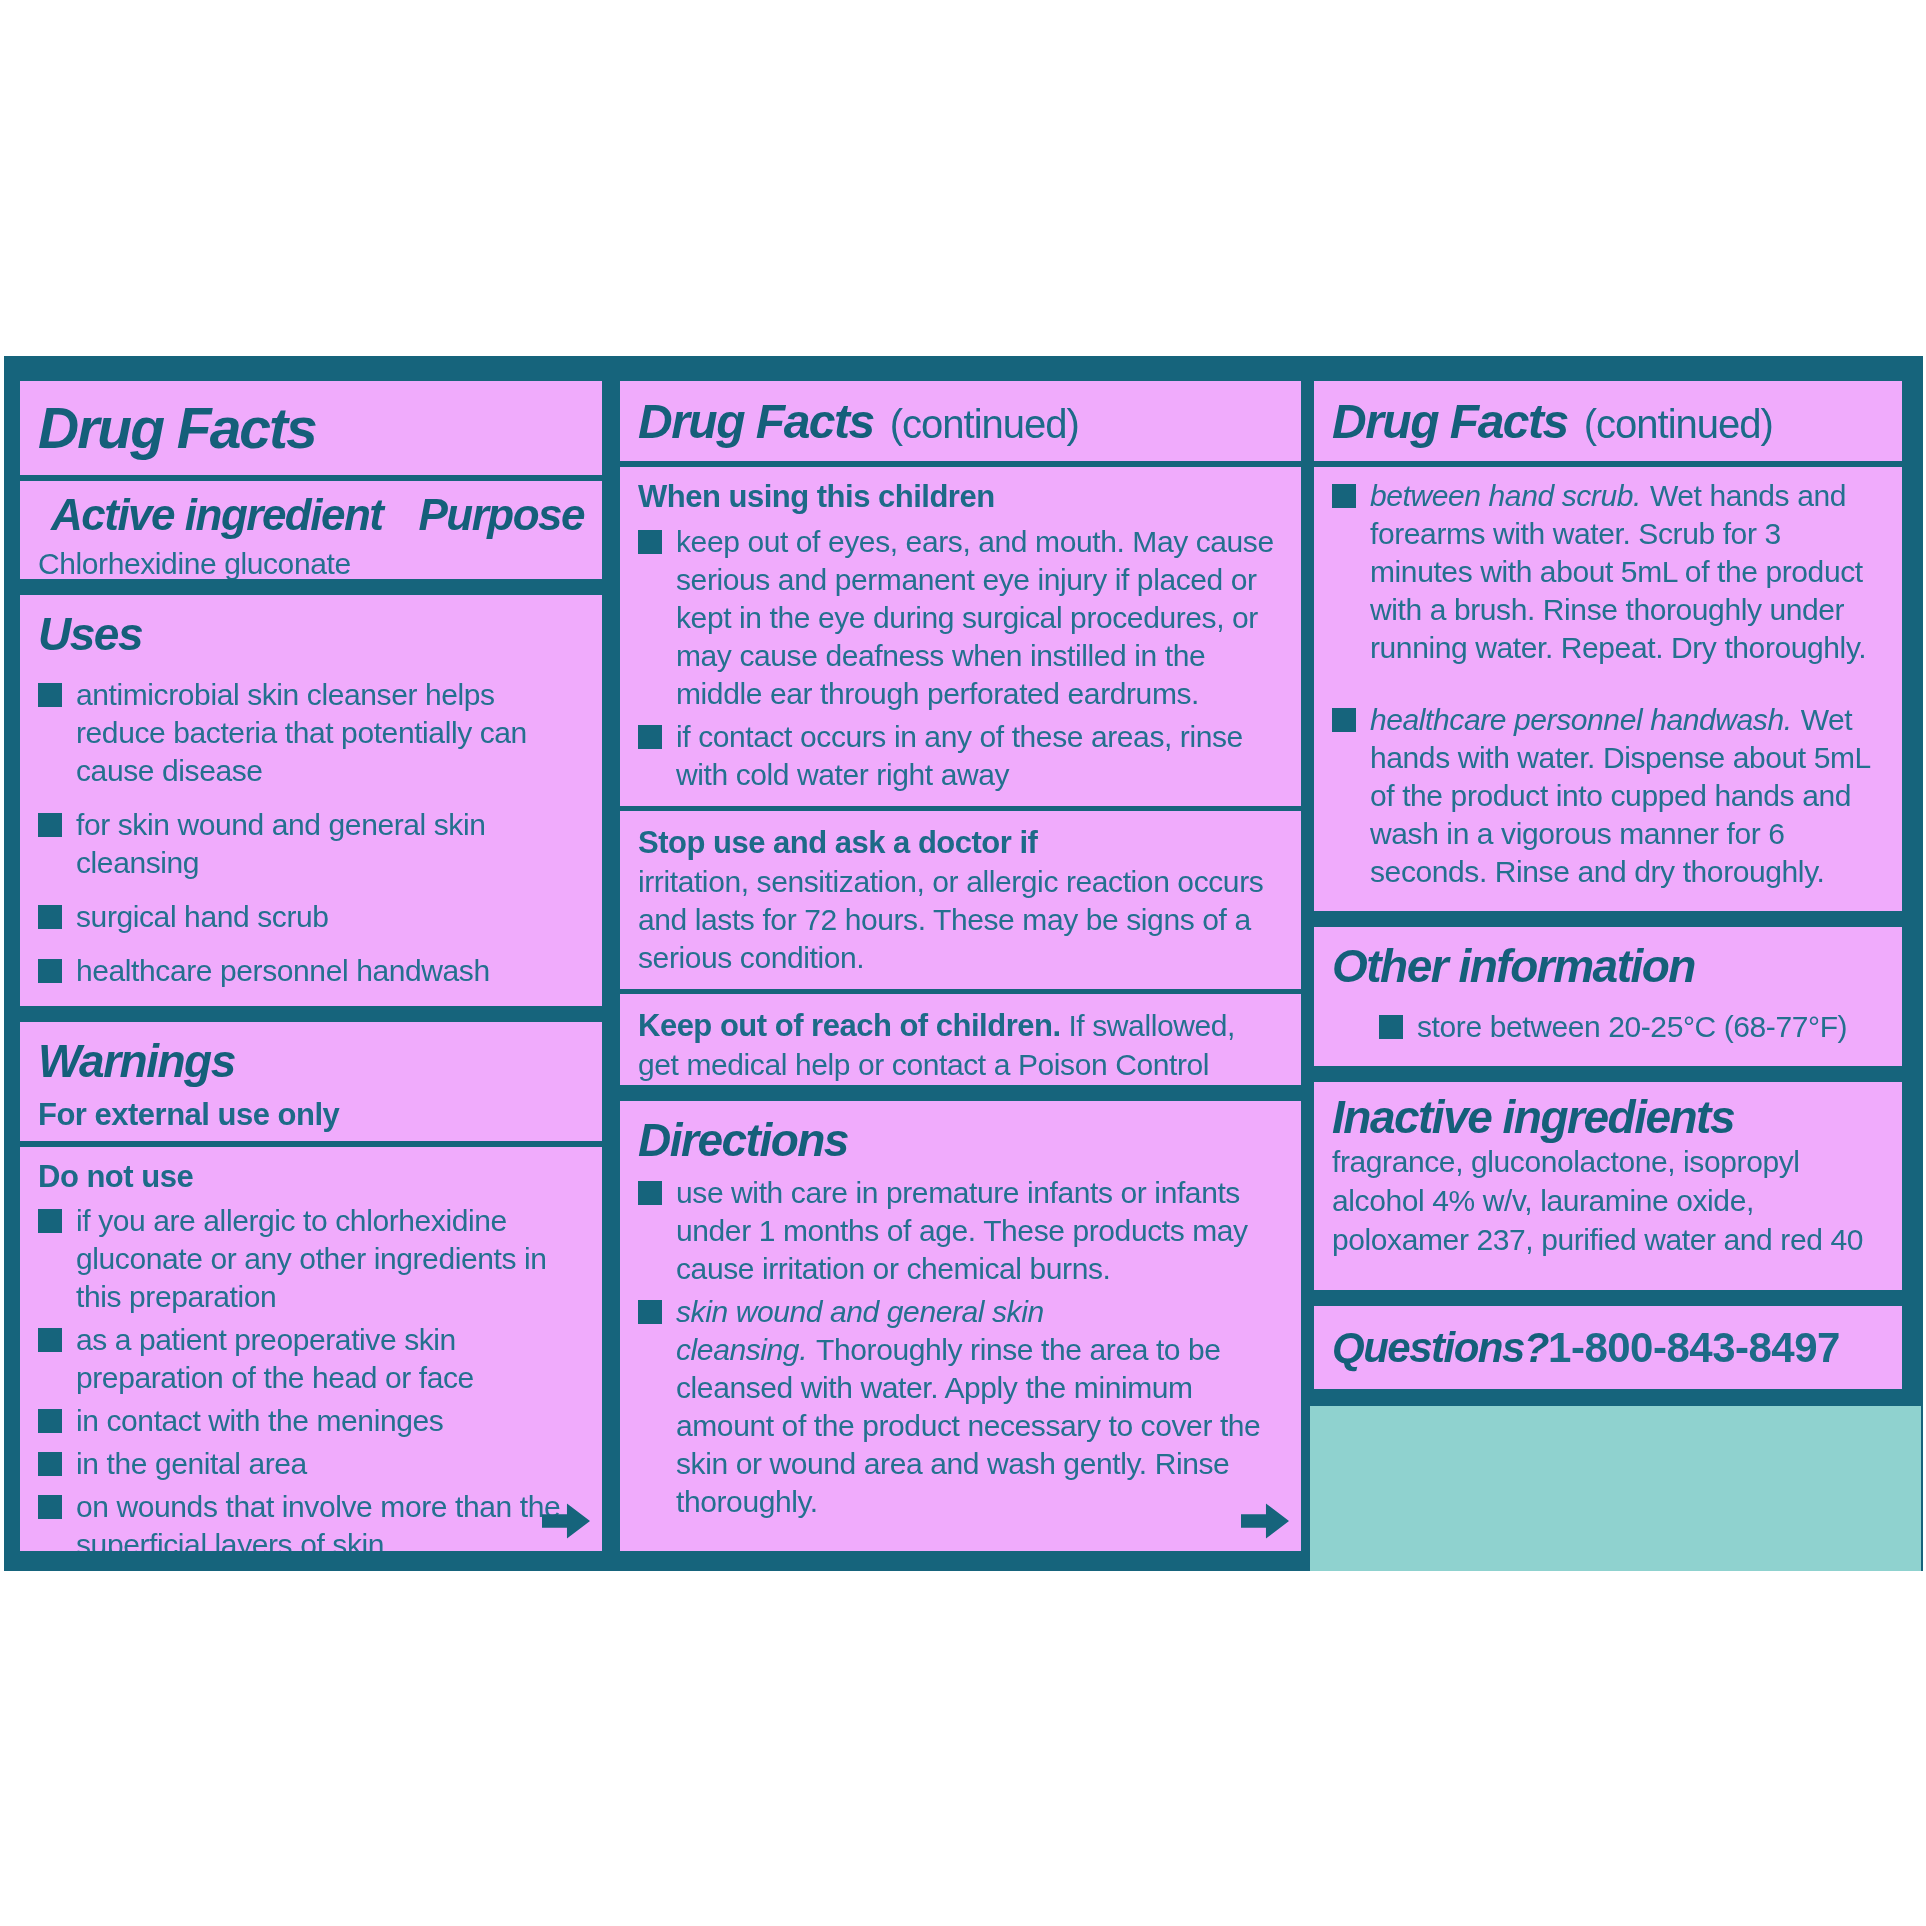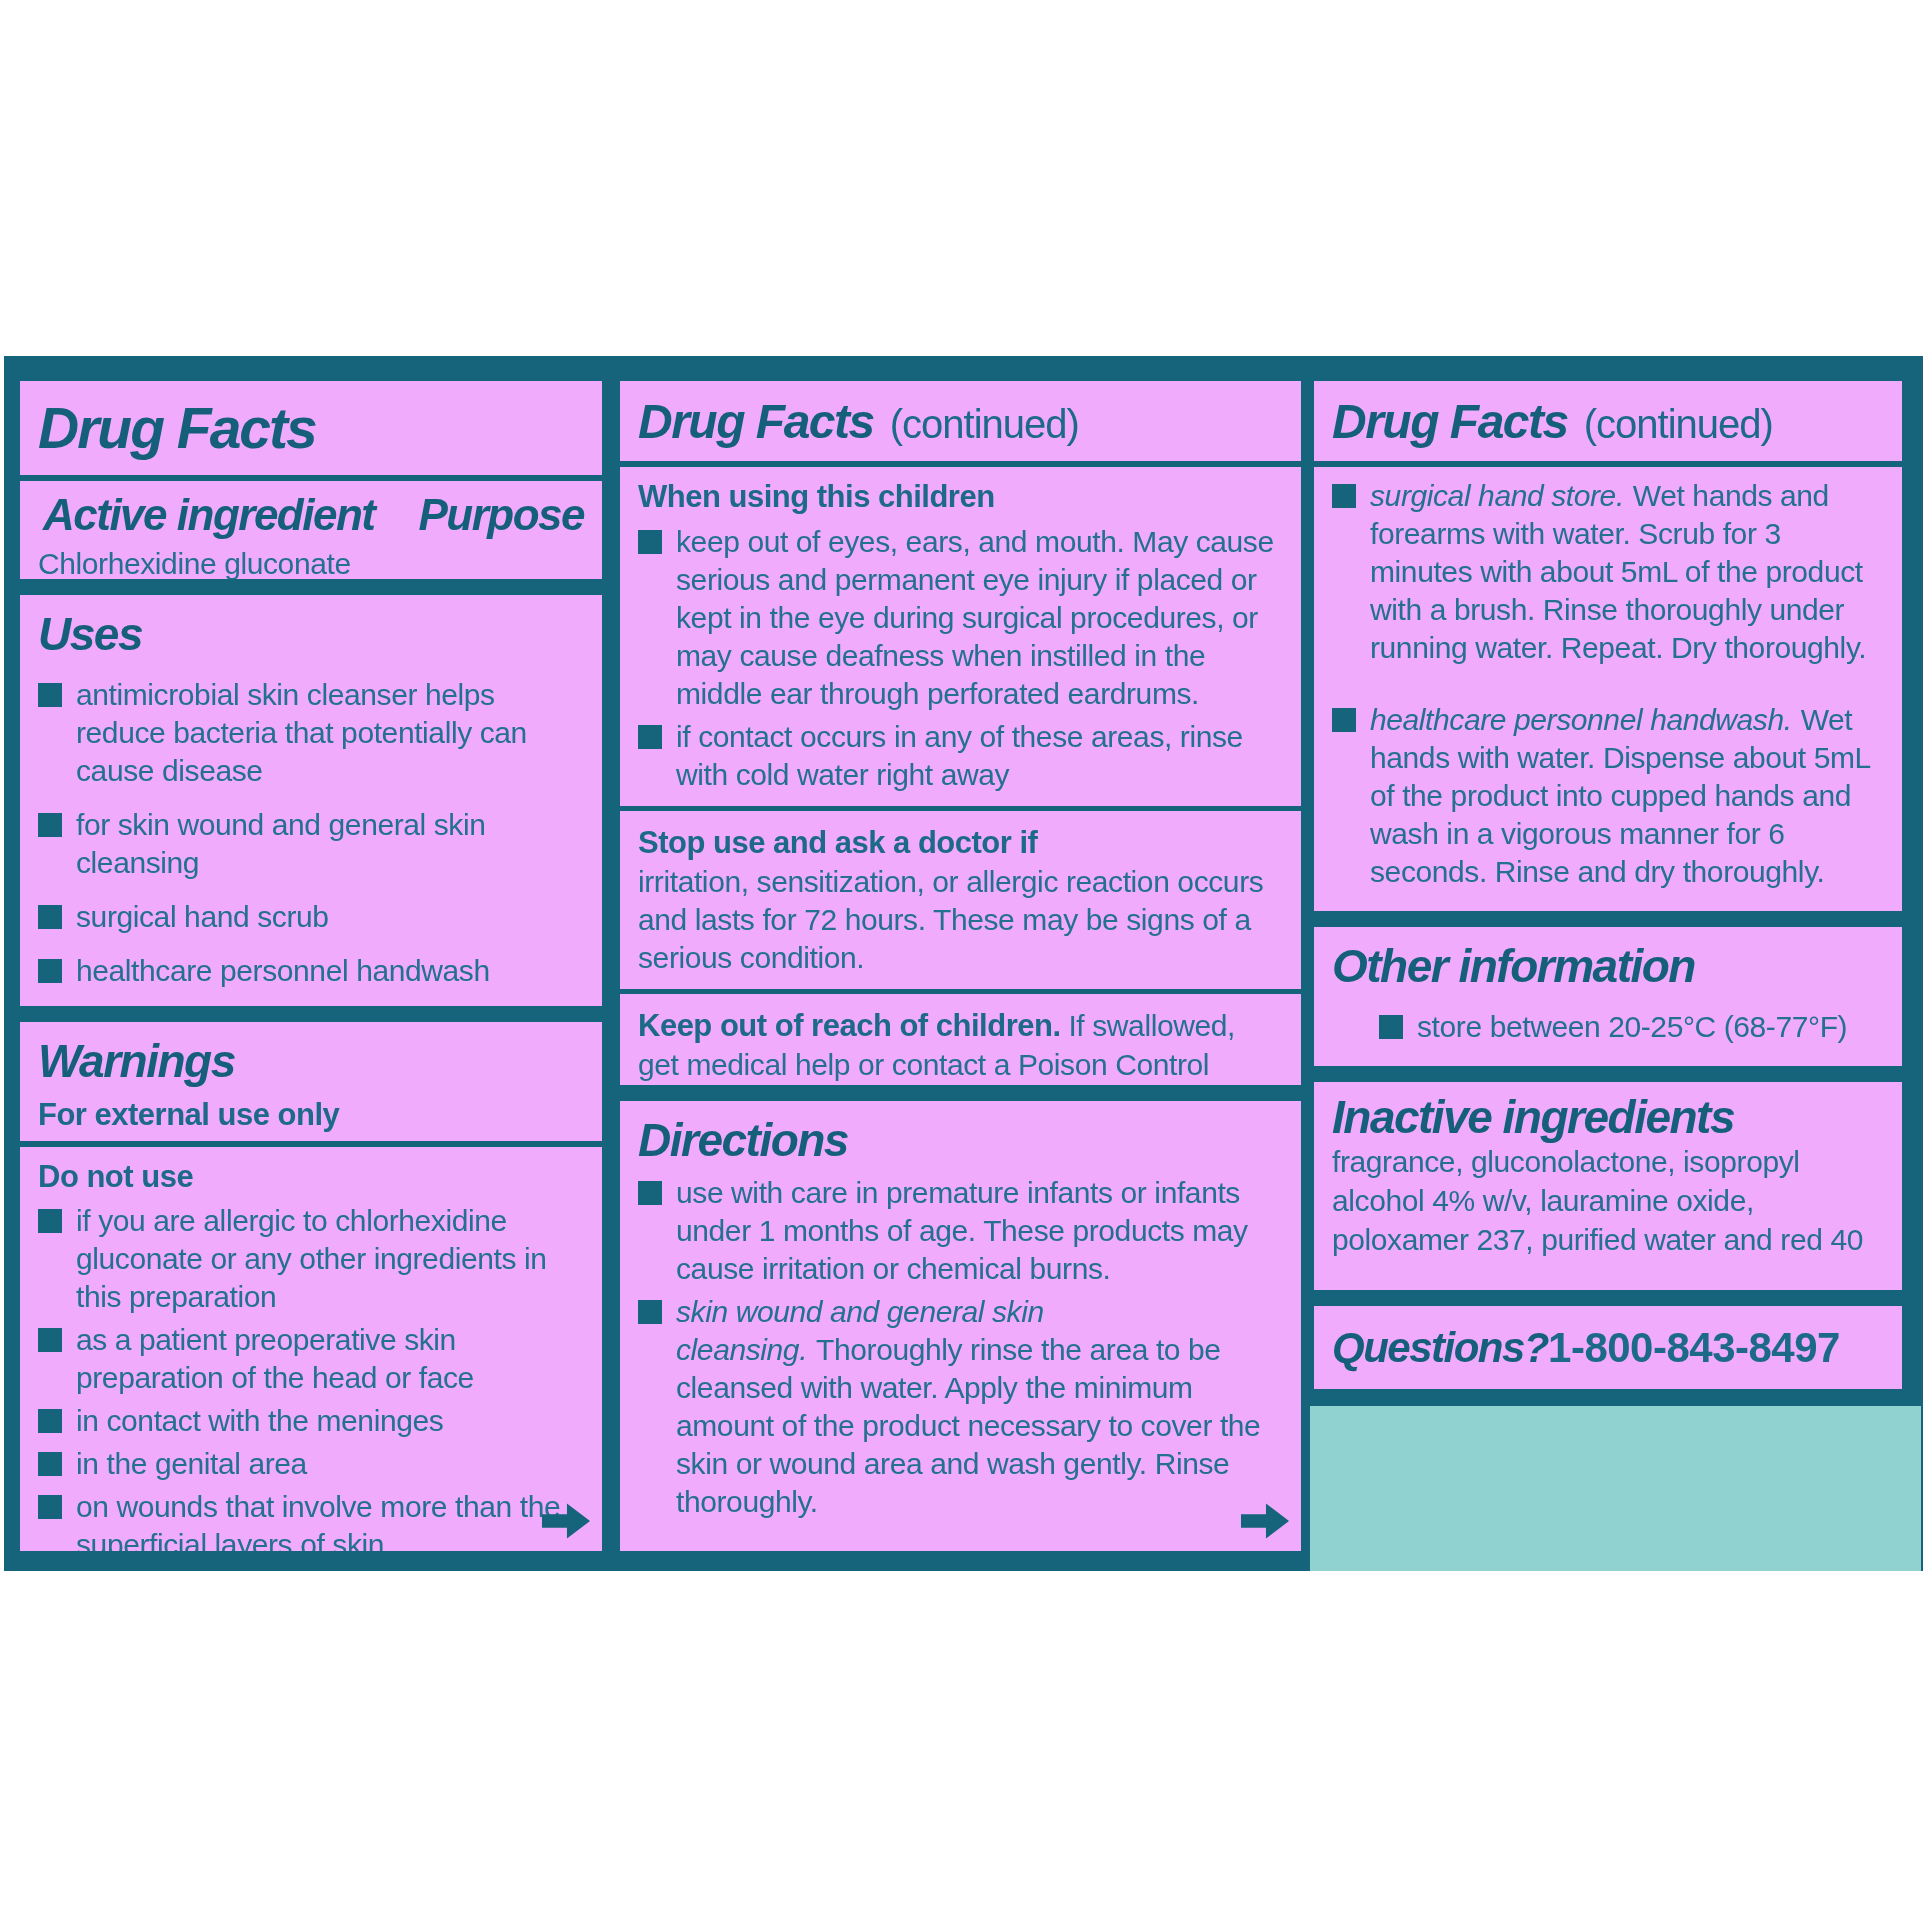--- a/index.html
+++ b/index.html
@@ -40,21 +40,21 @@
   .h1row{display:flex;align-items:baseline;gap:16px;padding:4px 0 8px 0;}
   .h1b{font-size:48px;font-weight:bold;font-style:italic;letter-spacing:-1.5px;color:#155f7a;line-height:1.05;}
   .cont{font-size:40px;font-weight:normal;letter-spacing:-1px;color:#1d6a88;}
   .h2{
     font-size:46px;font-weight:bold;font-style:italic;letter-spacing:-1.5px;
     color:#155f7a;line-height:1.1;margin:2px 0 8px 0;
   }
   .aihead{
     display:flex;justify-content:space-between;align-items:flex-start;
     font-size:44px;font-weight:bold;font-style:italic;letter-spacing:-1.5px;
-    color:#155f7a;line-height:1.1;margin:2px 0 6px 5px;
+    color:#155f7a;line-height:1.1;margin:2px 0 6px 13px;
   }
   .h3{font-size:31px;font-weight:bold;letter-spacing:-0.5px;color:#1d6a88;line-height:1.3;}
   
   .t{font-size:30px;line-height:38px;letter-spacing:-0.4px;}
   .rule{height:6px;background:#16647c;margin:6px -18px 10px -18px;}
   .rule-mid{height:5px;background:#16647c;margin:12px -18px 12px -18px;}
   
   .li{display:flex;align-items:flex-start;margin:5px 0;}
   .li .sq{
     flex:none;width:24px;height:24px;background:#16647c;margin:7px 14px 0 0;
@@ -200,21 +200,21 @@
 
   <div class="box b-scrub">
     <div class="h1row">
       <span class="h1b">Drug Facts</span>
       <span class="cont">(continued)</span>
     </div>
     <div class="rule"></div>
     <div class="li li-lg">
       <span class="sq"></span>
       <span class="lt">
-        <span class="ital">surgical hand store.</span><span>Wet hands and forearms with water. Scrub for 3 minutes with about 5mL of the product with a brush. Rinse thoroughly under running water. Repeat. Dry thoroughly.</span>
+        <span class="ital">between hand scrub.</span><span>Wet hands and forearms with water. Scrub for 3 minutes with about 5mL of the product with a brush. Rinse thoroughly under running water. Repeat. Dry thoroughly.</span>
       </span>
     </div>
     <div class="li li-lg">
       <span class="sq"></span>
       <span class="lt">
         <span class="ital">healthcare personnel handwash.</span><span>Wet hands with water. Dispense about 5mL of the product into cupped hands and wash in a vigorous manner for 6 seconds. Rinse and dry thoroughly.</span>
       </span>
     </div>
   </div>
 

